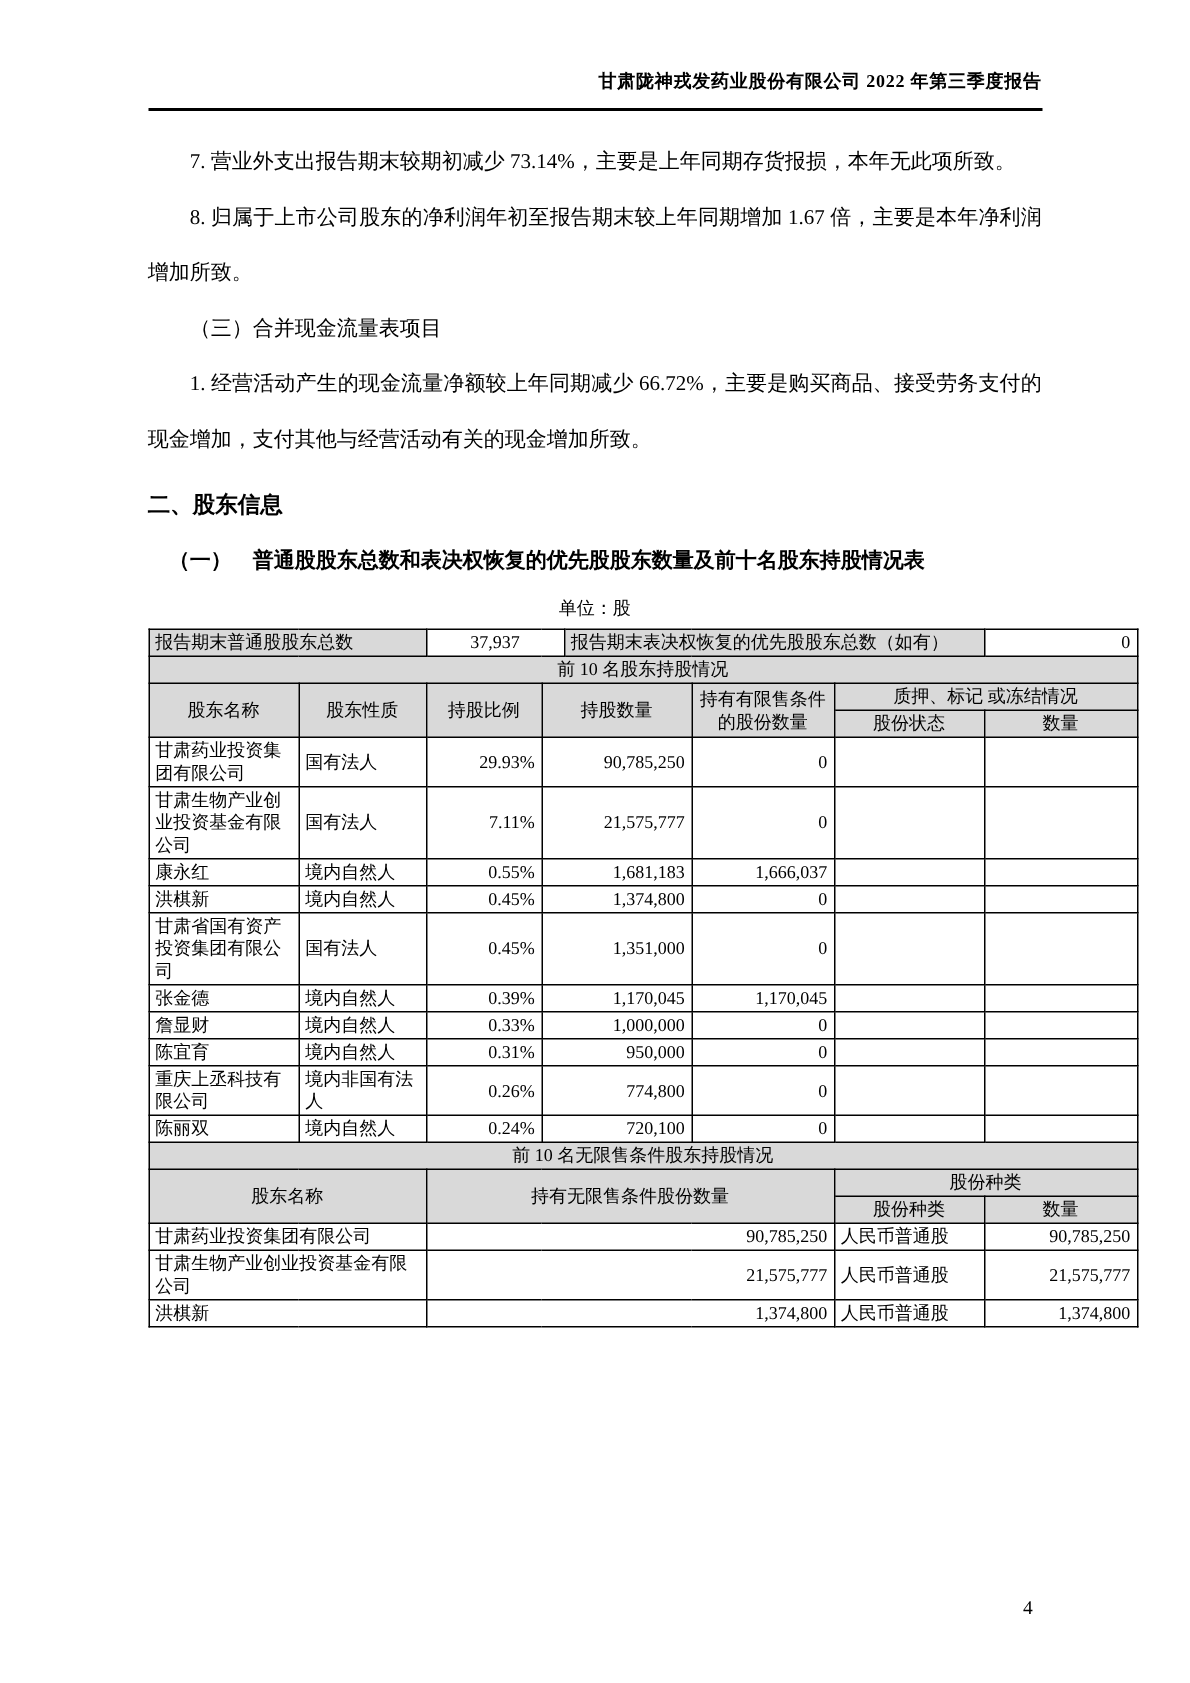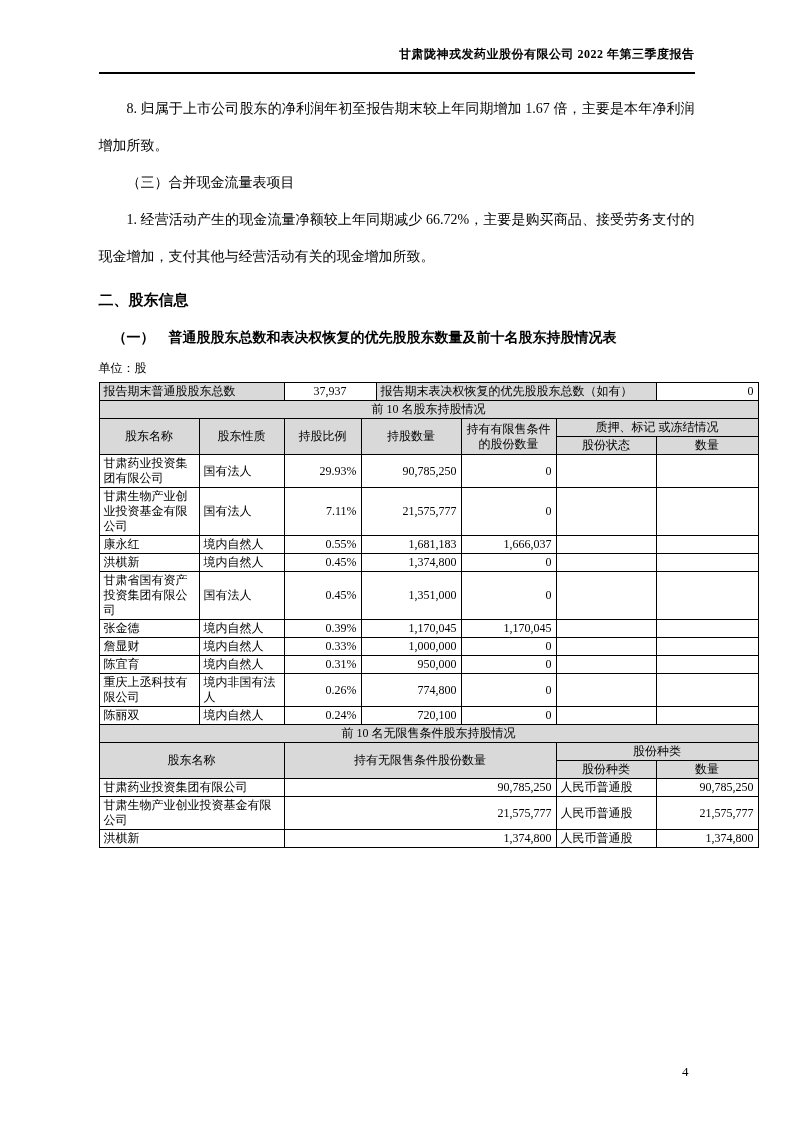--- a/index.html
+++ b/index.html
@@ -35,21 +35,21 @@
     line-height: 38px;
     margin-top: 6px;
   }
   .sub-heading {
     font-size: 14px;
     font-weight: bold;
     line-height: 38px;
     text-indent: 1em;
   }
   .unit-line {
-    text-align: left;
+    text-align: center;
     font-size: 12px;
     line-height: 22px;
     margin-bottom: 3px;
   }
   table.sh-table {
     width: 100%;
     border-collapse: collapse;
     table-layout: fixed;
     font-size: 12px;
   }
@@ -77,20 +77,21 @@
 <body>
 
 <div class="page">
 
   <div class="doc-header">
     <div class="doc-header-inner">甘肃陇神戎发药业股份有限公司 2022 年第三季度报告</div>
   </div>
 
   <div class="content">
 
+    <p class="para">7. 营业外支出报告期末较期初减少 73.14%，主要是上年同期存货报损，本年无此项所致。</p>
     <p class="para">8. 归属于上市公司股东的净利润年初至报告期末较上年同期增加 1.67 倍，主要是本年净利润增加所致。</p>
     <p class="para">（三）合并现金流量表项目</p>
     <p class="para">1. 经营活动产生的现金流量净额较上年同期减少 66.72%，主要是购买商品、接受劳务支付的现金增加，支付其他与经营活动有关的现金增加所致。</p>
 
     <div class="sec-heading">二、股东信息</div>
     <div class="sub-heading">（一）　普通股股东总数和表决权恢复的优先股股东数量及前十名股东持股情况表</div>
     <div class="unit-line">单位：股</div>
 
     <table class="sh-table">
       <colgroup>

